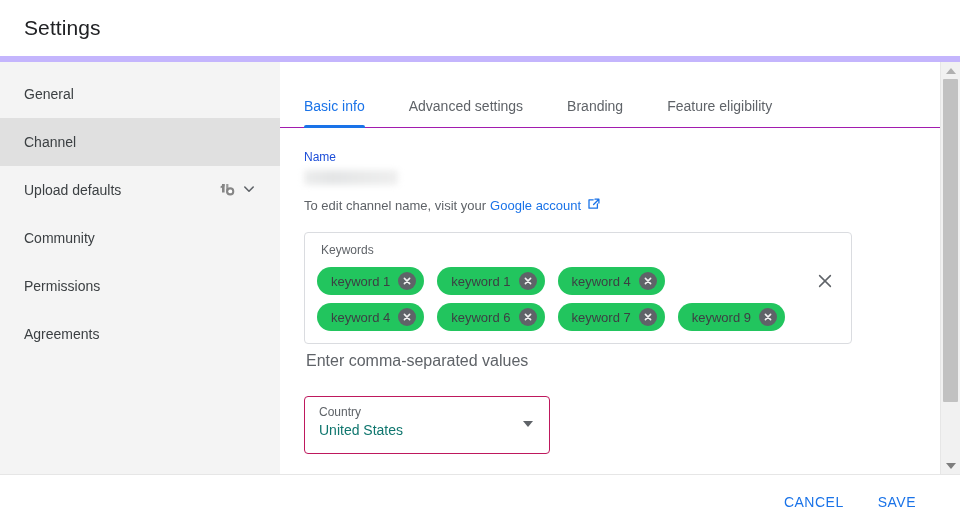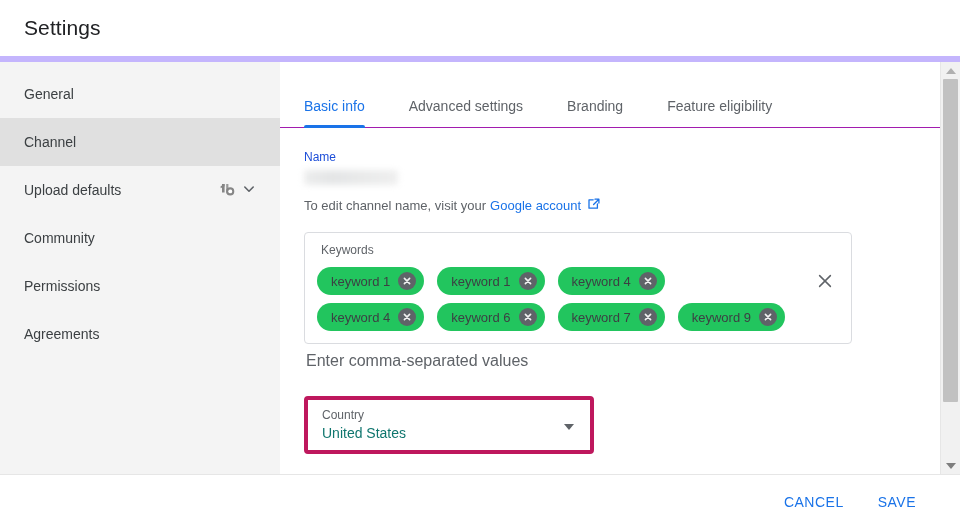--- a/index.html
+++ b/index.html
@@ -228,23 +228,23 @@
   }
   .hint {
     font-size: 16px;
     color: #5f6368;
     margin: 8px 0 0 2px;
   }
 
   
   .select-box {
     margin-top: 26px;
-    width: 290px;
+    width: 246px;
     height: 58px;
-    border: 4px solid #be185d;
+    border: 1px solid #be185d;
     border-radius: 4px;
     box-sizing: border-box;
     padding: 8px 14px 15px 14px;
     position: relative;
     cursor: pointer;
   }
   .select-label {
     font-size: 12px;
     color: #5f6368;
     margin-bottom: 3px;

